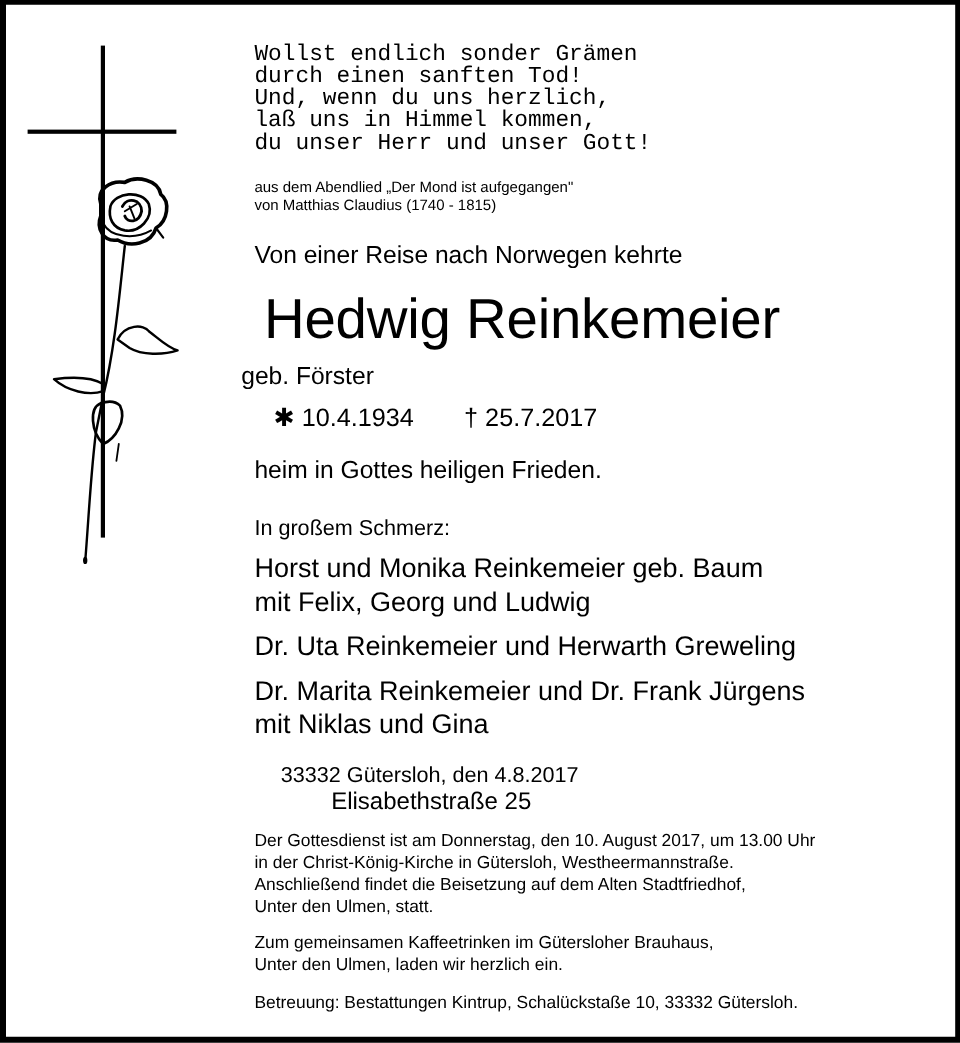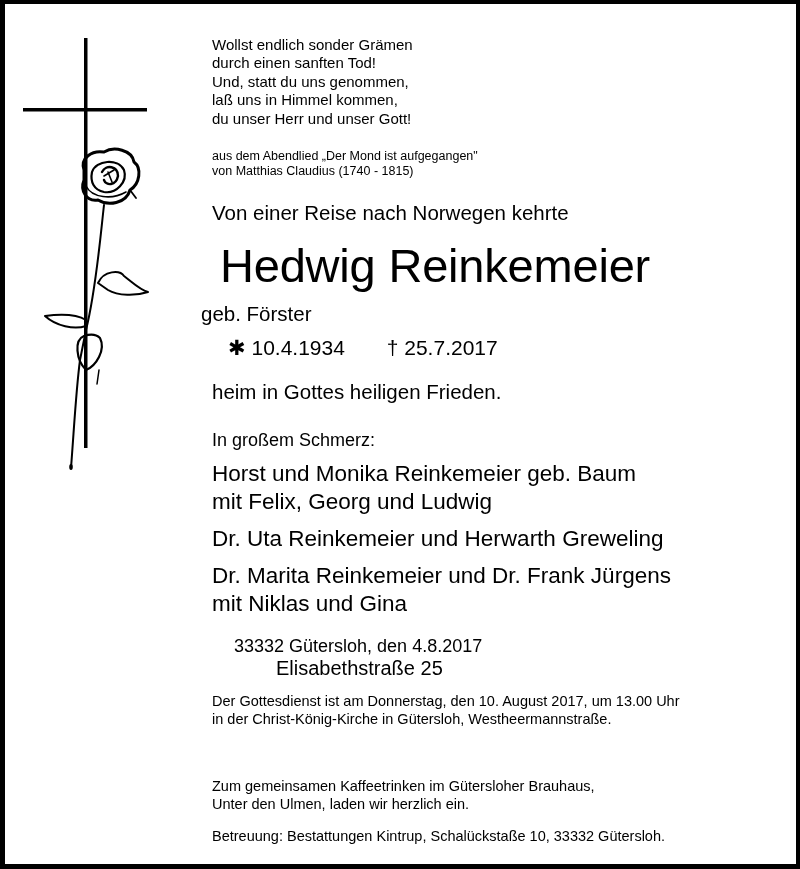--- a/index.html
+++ b/index.html
@@ -2,21 +2,21 @@
 <html><head>
   <meta charset="utf-8">
   <style>
     html, body { margin: 0; padding: 0; background: #ffffff; }
     body { width: 800px; height: 869px; position: relative; overflow: hidden;
       font-family: "Liberation Sans", sans-serif; color: #000; }
     .frame { position: absolute; left: 0; top: 0; width: 800px; height: 869px;
       box-sizing: border-box; border: 4px solid #000; border-left-width: 5px; border-bottom-width: 5px; }
     .abs { position: absolute; white-space: nowrap; }
     .art { position: absolute; left: 0; top: 0; }
-    .poem { left: 212px; top: 36px; font-size: 15px; line-height: 18.4px; }
+    .poem { left: 212px; top: 36px; font-size: 19px; line-height: 18.4px; font-family: Liberation Mono, monospace; }
     .poem-source { left: 212px; top: 149px; font-size: 12.5px; line-height: 15px; }
     .intro { left: 212px; top: 201px; font-size: 20.5px; }
     .name { left: 220px; top: 238px; font-size: 47px; letter-spacing: -0.2px; }
     .maiden { left: 201px; top: 302px; font-size: 20.5px; }
     .dates { left: 228px; top: 336px; font-size: 21px; }
     .dates .sep { display: inline-block; width: 36px; }
     .heim { left: 212px; top: 380px; font-size: 20.5px; }
     .mourn-label { left: 212px; top: 430px; font-size: 18px; }
     .family { left: 212px; top: 460px; font-size: 22.5px; }
     .family div { height: 28px; line-height: 28px; }
@@ -49,21 +49,21 @@
     <path d="M86 320 C 76 314, 60 314, 45 316 C 56 326, 74 330, 86 326 Z" stroke-width="2"></path>
     <path d="M84 336 C 74 340, 76 360, 86 370 C 96 366, 106 350, 100 338 C 96 334, 90 334, 84 336 Z" stroke-width="2.2"></path>
     <path d="M99 370 L97 384" stroke-width="1.5"></path>
     <ellipse cx="71" cy="467" rx="1.8" ry="3" fill="#000" stroke="none"></ellipse>
   </g>
 </svg>
 
 <div class="abs poem">
   <div>Wollst endlich sonder Grämen</div>
   <div>durch einen sanften Tod!</div>
-  <div>Und, statt du uns genommen,</div>
+  <div>Und, wenn du uns herzlich,</div>
   <div>laß uns in Himmel kommen,</div>
   <div>du unser Herr und unser Gott!</div>
 </div>
 
 <div class="abs poem-source">
   <div>aus dem Abendlied „Der Mond ist aufgegangen"</div>
   <div>von Matthias Claudius (1740 - 1815)</div>
 </div>
 
 <div class="abs intro">Von einer Reise nach Norwegen kehrte</div>
@@ -88,20 +88,22 @@
   <div class="gap">Dr. Marita Reinkemeier und Dr. Frank Jürgens</div>
   <div>mit Niklas und Gina</div>
 </div>
 
 <div class="abs place">33332 Gütersloh, den 4.8.2017</div>
 <div class="abs street">Elisabethstraße 25</div>
 
 <div class="abs service">
   <div>Der Gottesdienst ist am Donnerstag, den 10. August 2017, um 13.00 Uhr</div>
   <div>in der Christ-König-Kirche in Gütersloh, Westheermannstraße.</div>
+  <div>Anschließend findet die Beisetzung auf dem Alten Stadtfriedhof,</div>
+  <div>Unter den Ulmen, statt.</div>
 </div>
 
 <div class="abs coffee">
   <div>Zum gemeinsamen Kaffeetrinken im Güterslоher Brauhaus,</div>
   <div>Unter den Ulmen, laden wir herzlich ein.</div>
 </div>
 
 <div class="abs funeral-home">Betreuung: Bestattungen Kintrup, Schalückstaße 10, 33332 Gütersloh.</div>
 
 </body></html>

